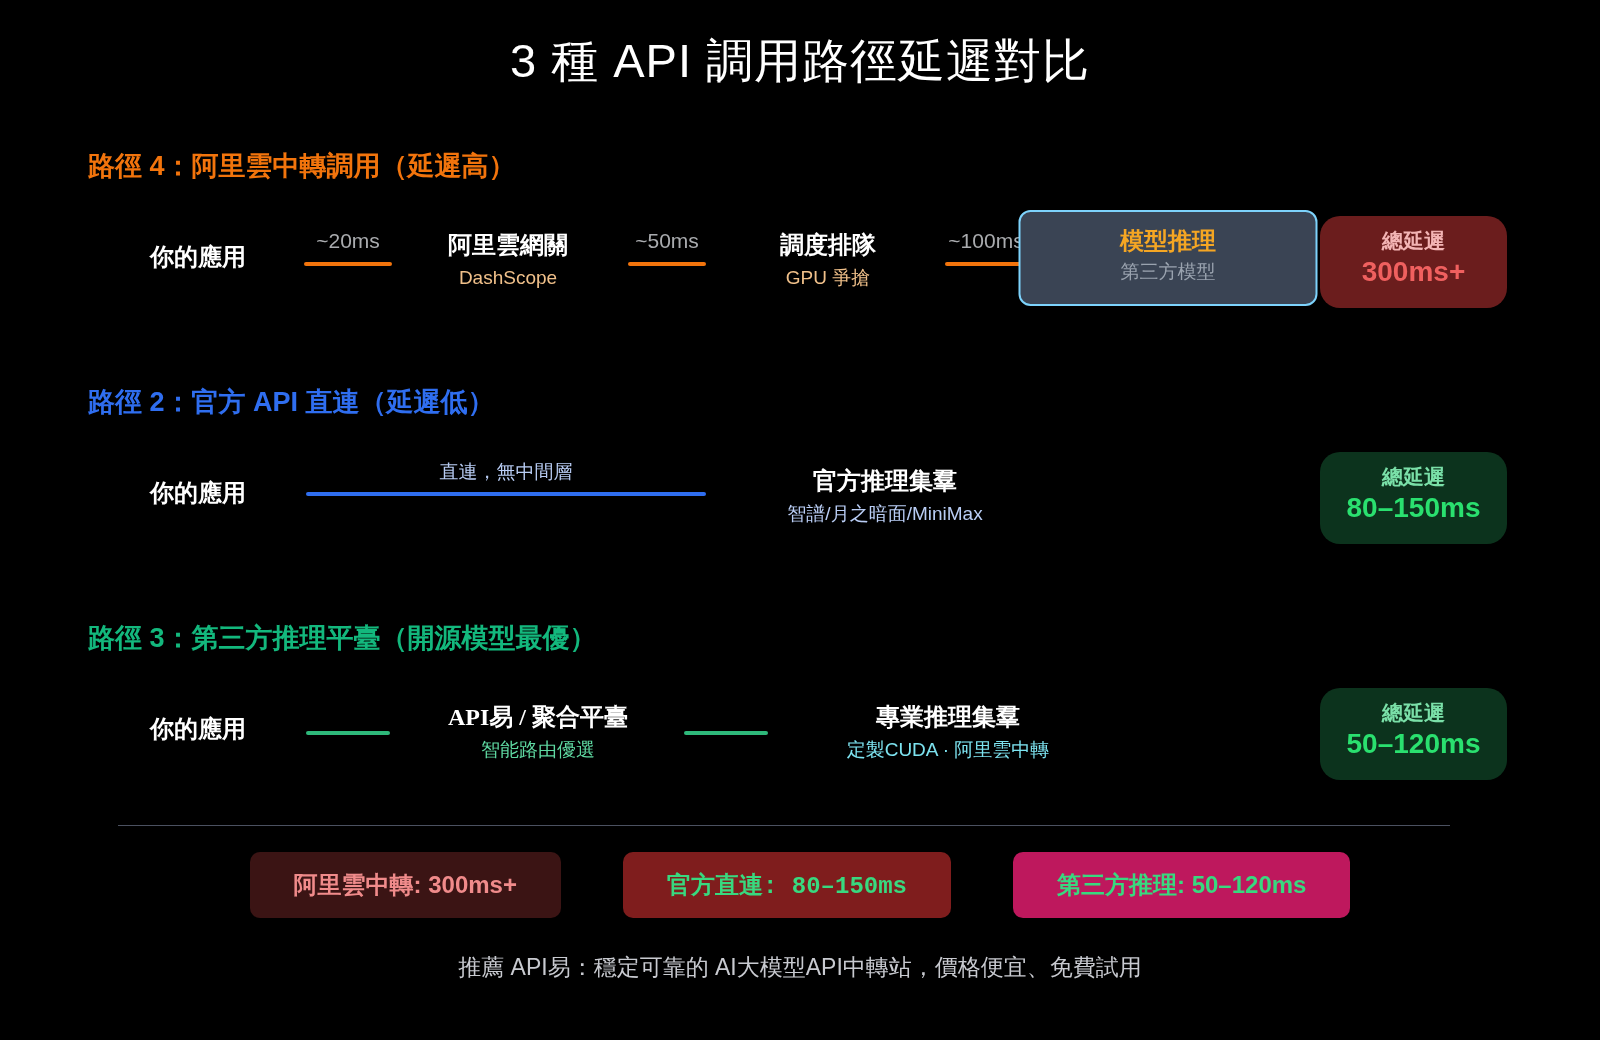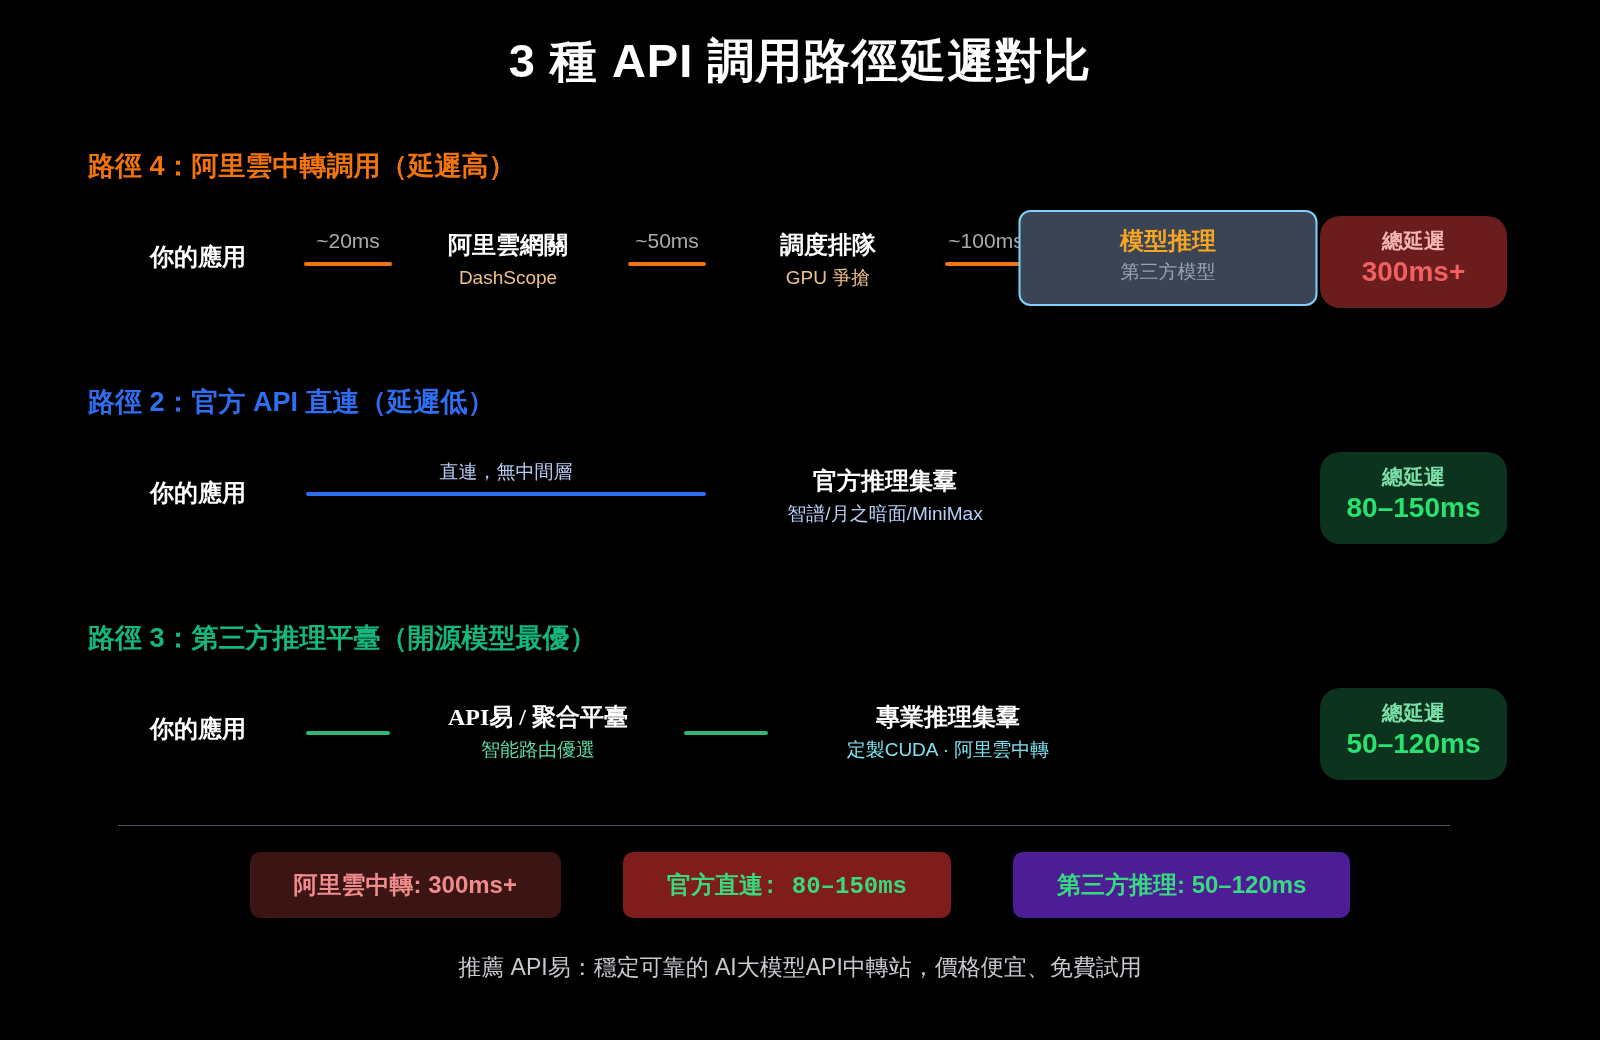--- a/index.html
+++ b/index.html
@@ -24,21 +24,21 @@
   }
 
   
   .title {
     position: absolute;
     top: 30px;
     left: 0;
     width: 1600px;
     text-align: center;
     font-size: 47px;
-    font-weight: 700;
+    font-weight: 400;
     letter-spacing: 1px;
     color: #ffffff;
     white-space: nowrap;
   }
 
   
   .path {
     position: absolute;
     left: 0;
     width: 1600px;
@@ -176,21 +176,21 @@
   .chip {
     border-radius: 10px;
     padding: 17px 44px;
     font-size: 24px;
     font-weight: 700;
     white-space: nowrap;
     box-sizing: border-box;
   }
   .chip.red   { background: #3b1414; color: #f08b8b; }
   .chip.green { background: #7f1d1d; color: #38d97f; font-family: Liberation Mono, monospace; }
-  .chip.green2{ background: #4c1d95; color: #38d97f; }
+  .chip.green2{ background: #be185d; color: #38d97f; }
 
   
   .footer {
     position: absolute;
     top: 952px;
     left: 0;
     width: 1600px;
     text-align: center;
     font-size: 23px;
     color: #c8cad0;

